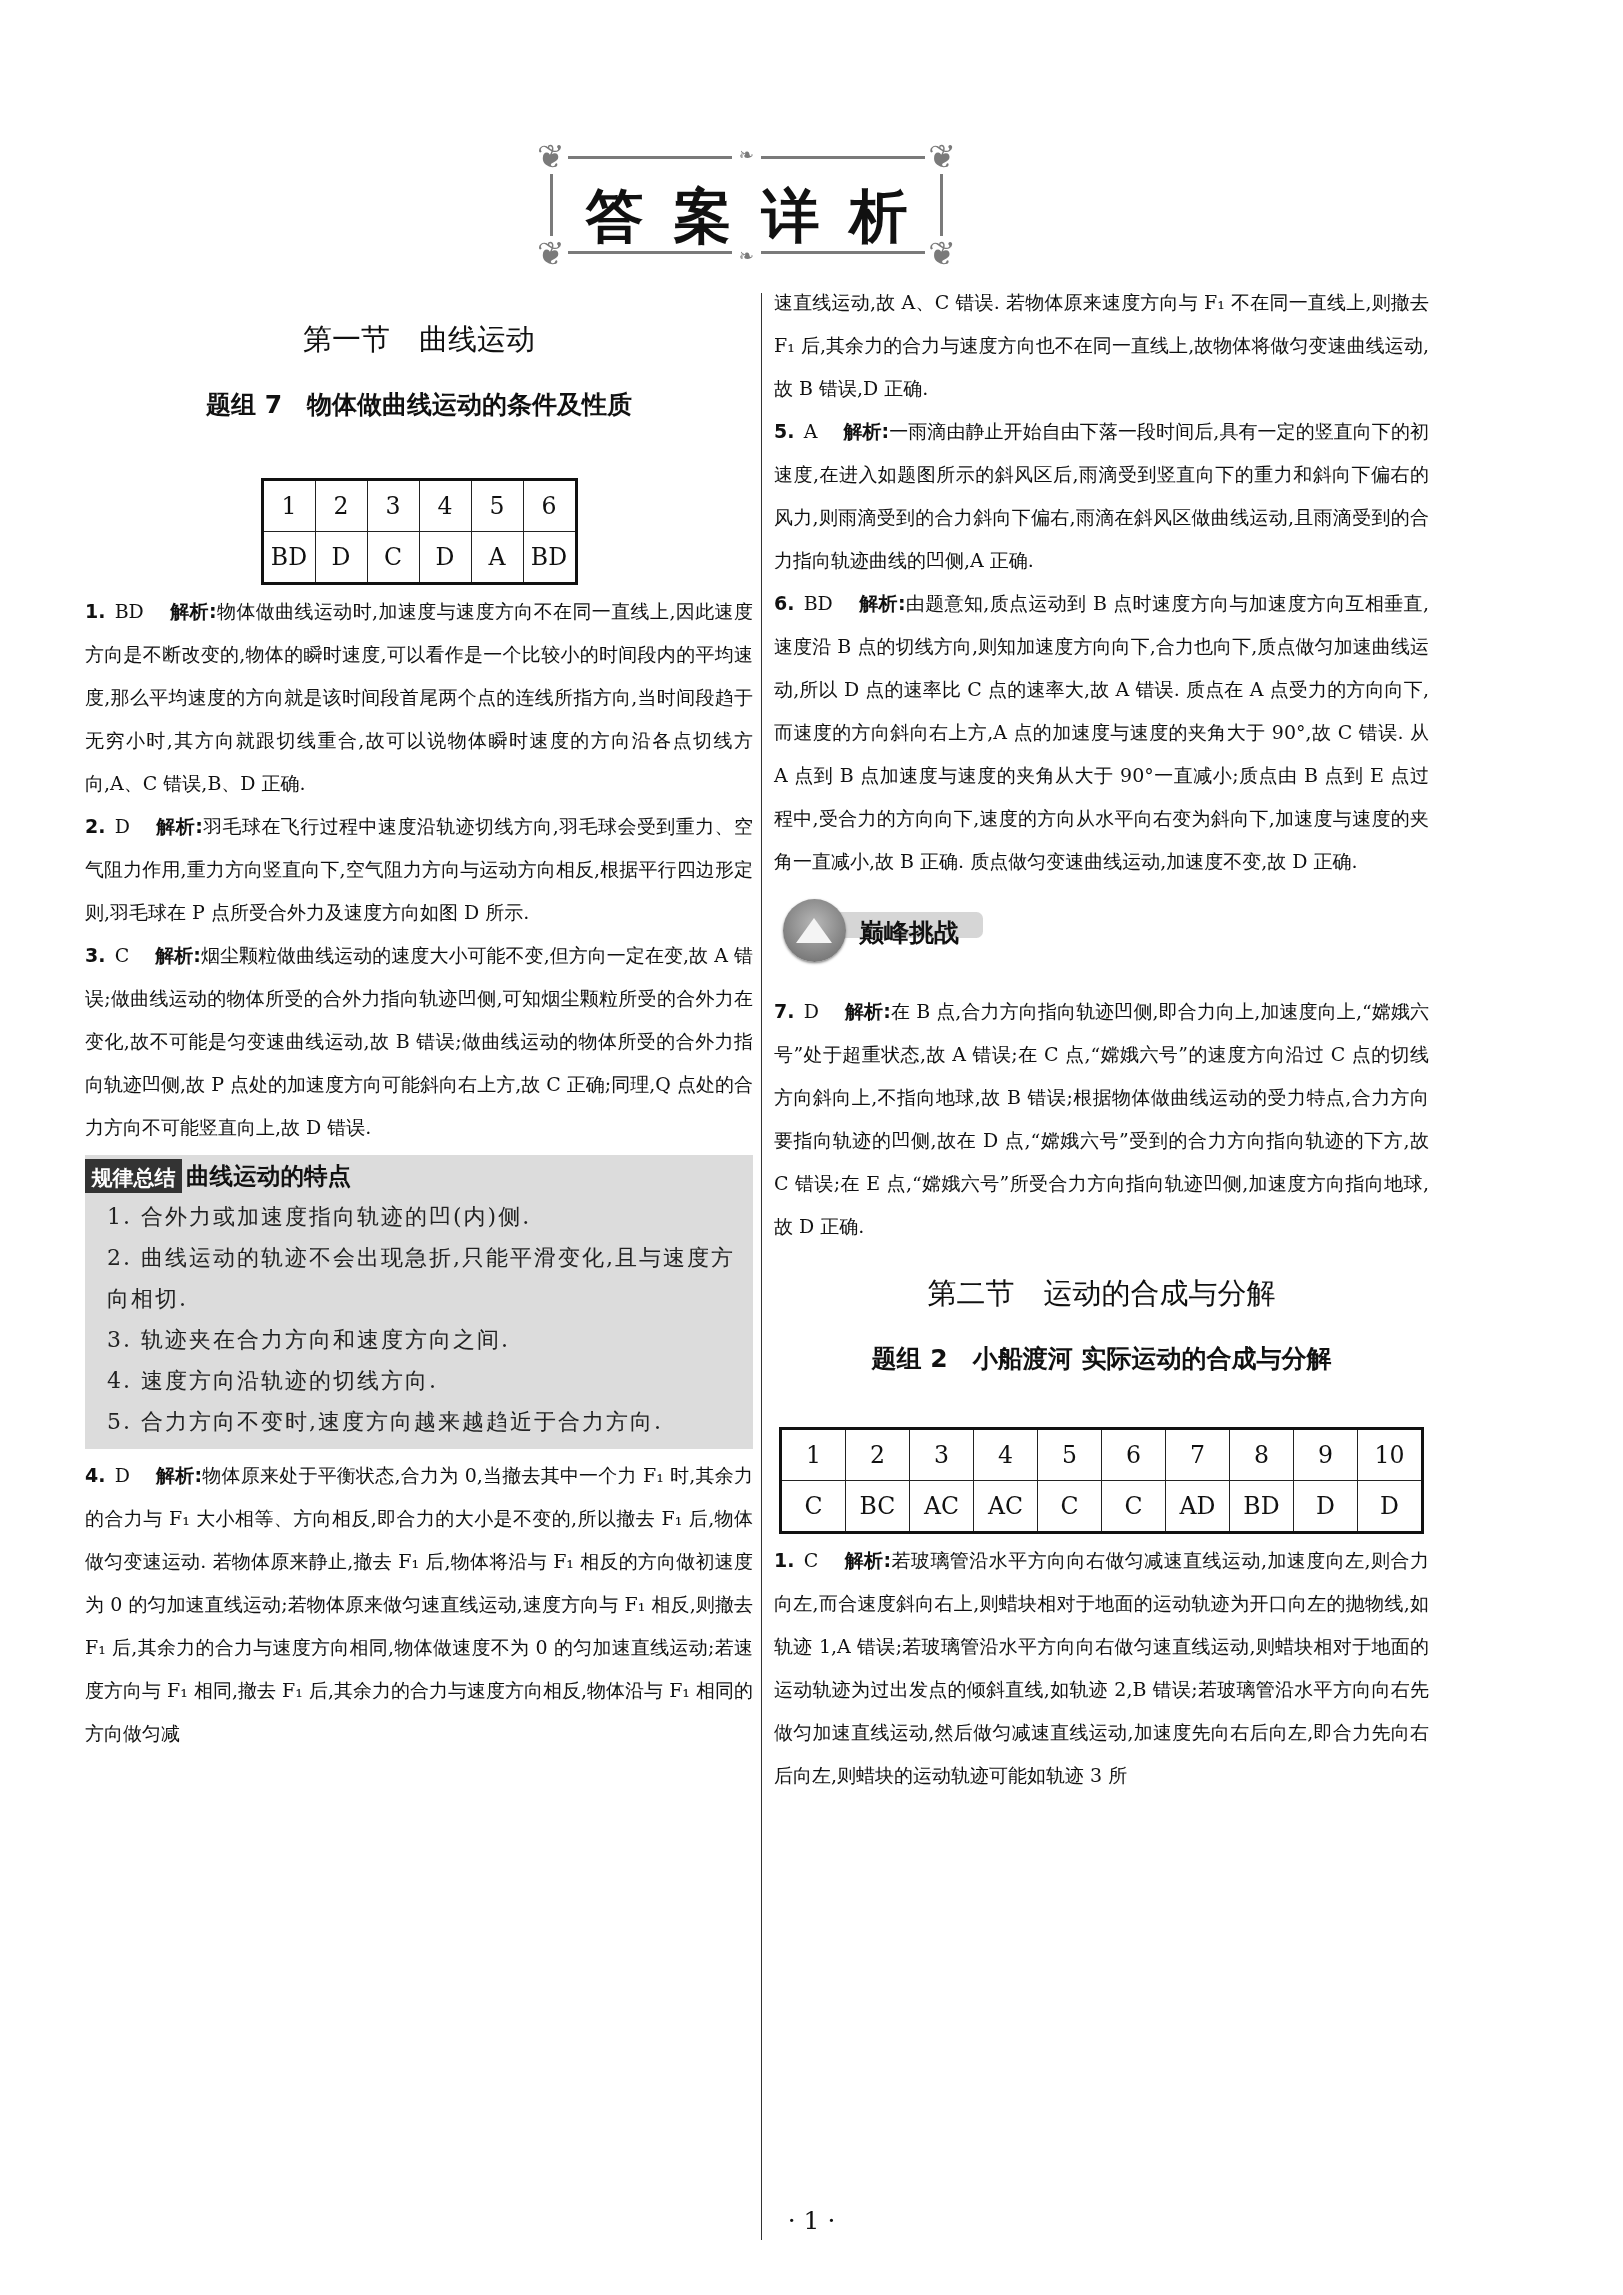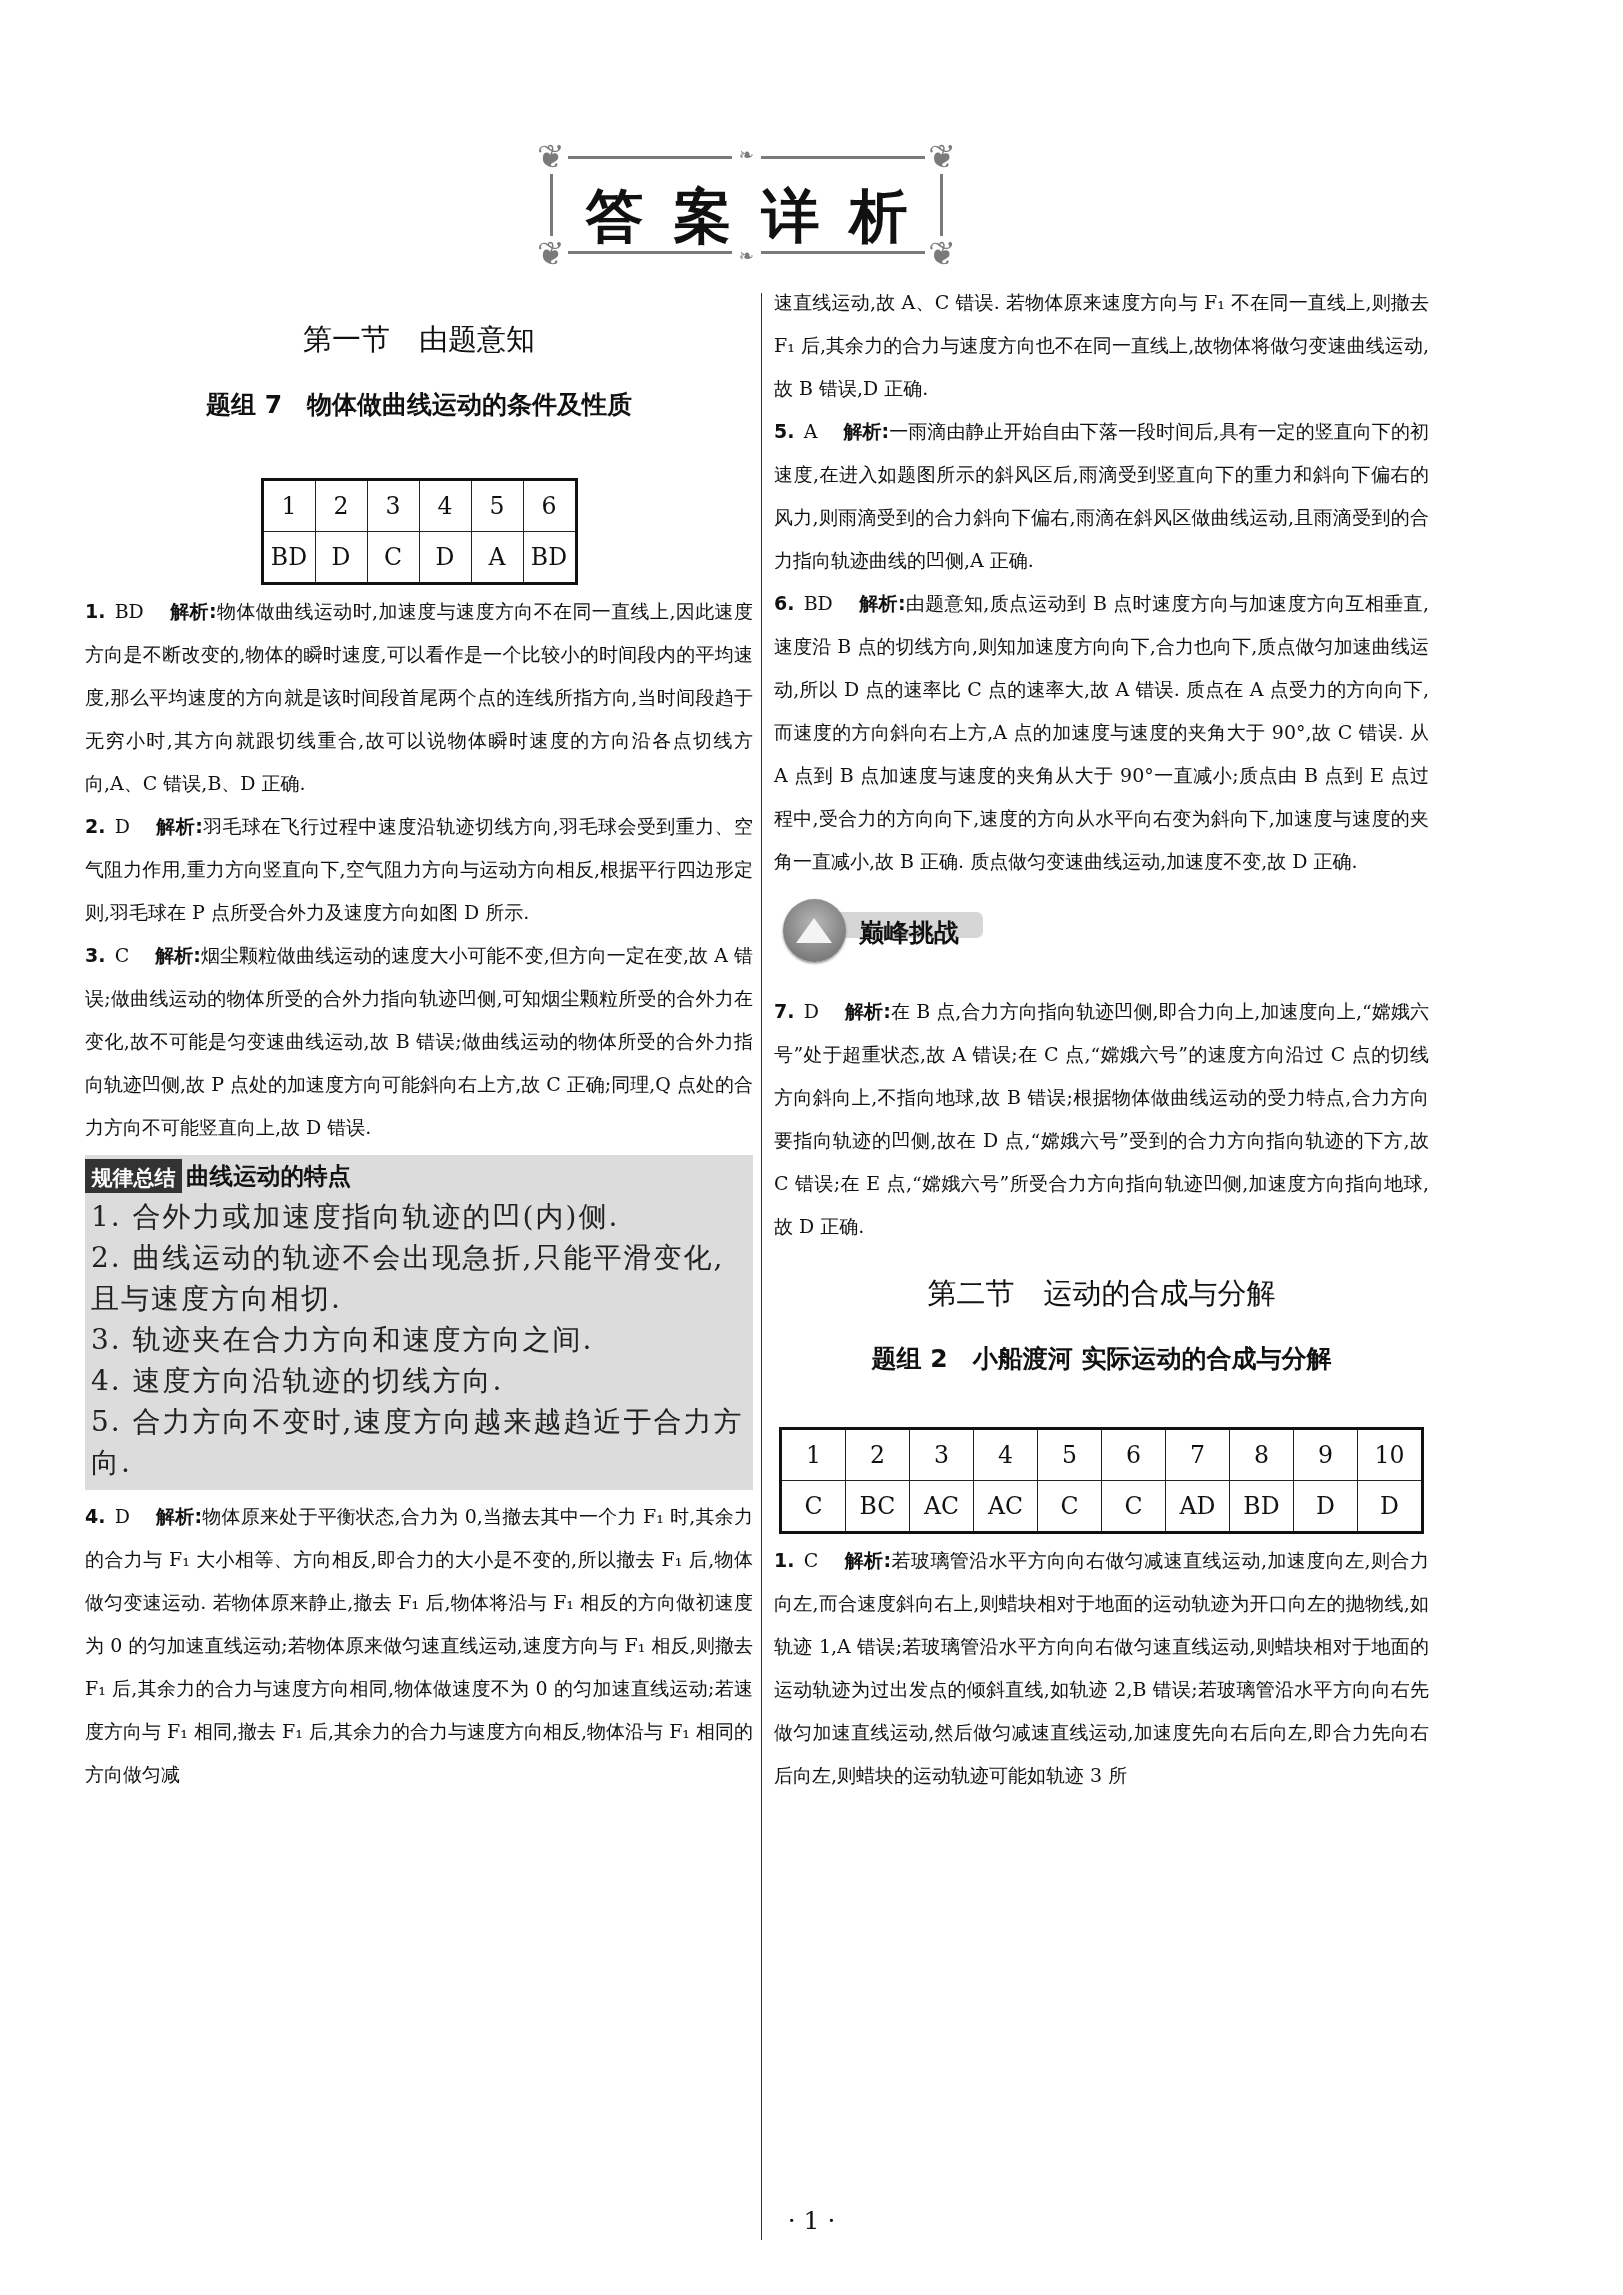--- a/index.html
+++ b/index.html
@@ -59,21 +59,21 @@
   }
   .summary-head { display: flex; align-items: center; height: 41px; }
   .summary-tag {
     background: #333; color: #fff; font-family: "DejaVu Sans", "Liberation Sans", sans-serif;
     font-size: 21px; font-weight: bold; padding: 0 6.5px; height: 34px; line-height: 38px;
   }
   .summary-title {
     font-family: "DejaVu Sans", "Liberation Sans", sans-serif; font-weight: bold;
     font-size: 23.6px; margin-left: 4px;
   }
-  .summary-item { font-size: 28px; line-height: 41px; padding-left: 6px; color: #222; letter-spacing: 2px; }
+  .summary-item { font-size: 22px; line-height: 41px; padding-left: 22px; color: #222; letter-spacing: 2px; }
   .badge { position: relative; height: 85px; margin: 15.7px 0 6.5px 0; }
   .badge-circle {
     position: absolute; left: 9.2px; top: 0; width: 63px; height: 63px; border-radius: 50%;
     background: radial-gradient(circle at 50% 40%, #b8b8b8, #7d7d7d 70%, #666);
     box-shadow: 0 1.3px 2.6px #888; z-index: 2;
   }
   .badge-mountain {
     position: absolute; left: 13px; top: 19.6px; width: 0; height: 0;
     border-left: 18.3px solid transparent; border-right: 18.3px solid transparent; border-bottom: 25px solid #f4f4f4;
   }
@@ -97,21 +97,21 @@
   <span class="orn bl">❦</span>
   <span class="orn br">❦</span>
   <span class="orn tc">❧</span>
   <span class="orn bc">❧</span>
   <span class="main-title">答案详析</span>
 </div>
 
 <div class="divider"></div>
 
 <div class="col left">
-  <div class="h-section">第一节　由题意知</div>
+  <div class="h-section">第一节　曲线运动</div>
   <div class="h-group">题组 7　物体做曲线运动的条件及性质</div>
 
   <div style="height:47px"></div>
   <table class="ans t1">
     <tbody>
         <tr>
       <td>1</td>
       <td>2</td>
       <td>3</td>
       <td>4</td>

